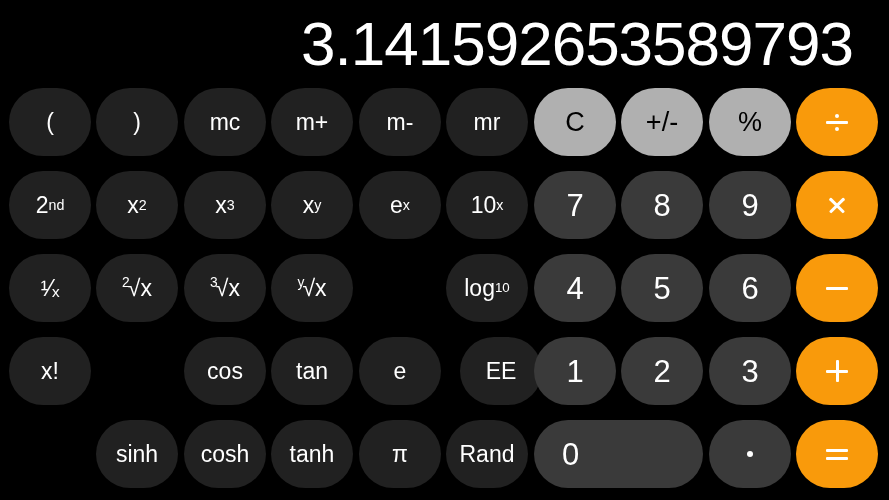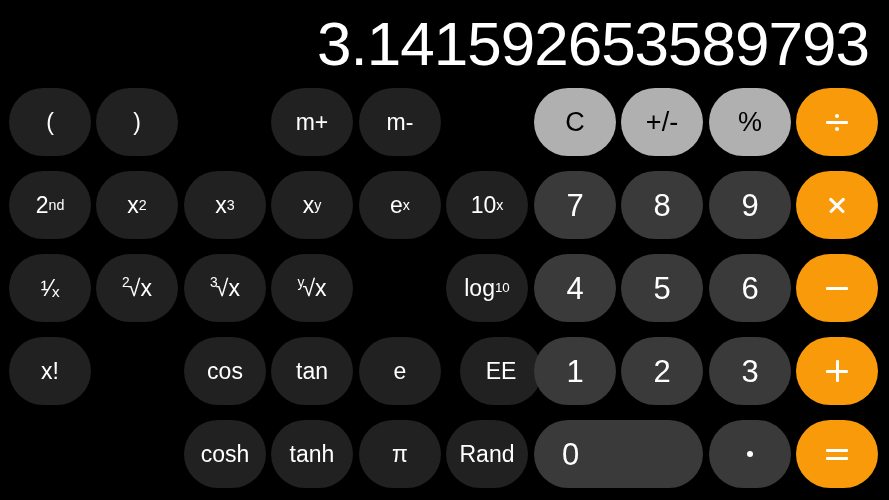--- a/index.html
+++ b/index.html
@@ -26,21 +26,21 @@
   #display-area {
     position: absolute;
     left: 0;
     top: 0;
     width: 889px;
     height: 88px;
     display: flex;
     align-items: center;
     justify-content: flex-end;
     box-sizing: border-box;
-    padding-right: 20px;
+    padding-right: 36px;
   }
   #display-value {
     color: #ffffff;
     font-size: 62px;
     font-weight: 300;
     letter-spacing: -1px;
     line-height: 1;
     white-space: nowrap;
   }
 
@@ -164,25 +164,27 @@
   <div id="display-area">
     <div id="display-value">3.141592653589793</div>
   </div>
 
   <div id="keypad">
 
     <button class="key fn" style="left:9px;  top:0px;   width:82px; height:68px;">(</button>
 
     <button class="key fn" style="left:96px; top:0px;   width:82px; height:68px;">)</button>
 
+    <button class="key fn" style="left:184px;top:0px;   width:82px; height:68px;">mc</button>
 
     <button class="key fn" style="left:271px;top:0px;   width:82px; height:68px;">m+</button>
 
     <button class="key fn" style="left:359px;top:0px;   width:82px; height:68px;">m-</button>
 
+    <button class="key fn" style="left:446px;top:0px;   width:82px; height:68px;">mr</button>
 
     <button class="key light" style="left:534px;top:0px;width:82px; height:68px;">C</button>
 
     <button class="key light" style="left:621px;top:0px;width:82px; height:68px;">+/-</button>
 
     <button class="key light" style="left:709px;top:0px;width:82px; height:68px;">%</button>
 
     <button class="key accent" style="left:796px;top:0px;width:82px; height:68px;">
       <span class="glyph divide">
         <span class="dot t"></span>
@@ -293,20 +295,21 @@
     <button class="key num" style="left:709px;top:249px; width:82px; height:68px;">3</button>
 
     <button class="key accent" style="left:796px;top:249px;width:82px; height:68px;">
       <span class="glyph plus">
         <span class="bar h"></span>
           <span class="bar v"></span>
       </span>
     </button>
 
 
+    <button class="key fn" style="left:96px; top:332px; width:82px; height:68px;">sinh</button>
 
     <button class="key fn" style="left:271px;top:332px; width:82px; height:68px;">tanh</button>
 
     <button class="key fn" style="left:184px;top:332px; width:82px; height:68px;">cosh</button>
 
     <button class="key fn" style="left:359px;top:332px; width:82px; height:68px;">π</button>
 
     <button class="key fn" style="left:446px;top:332px; width:82px; height:68px;">Rand</button>
 
     <button class="key num zero" style="left:534px;top:332px;width:169px;height:68px;">0</button>

